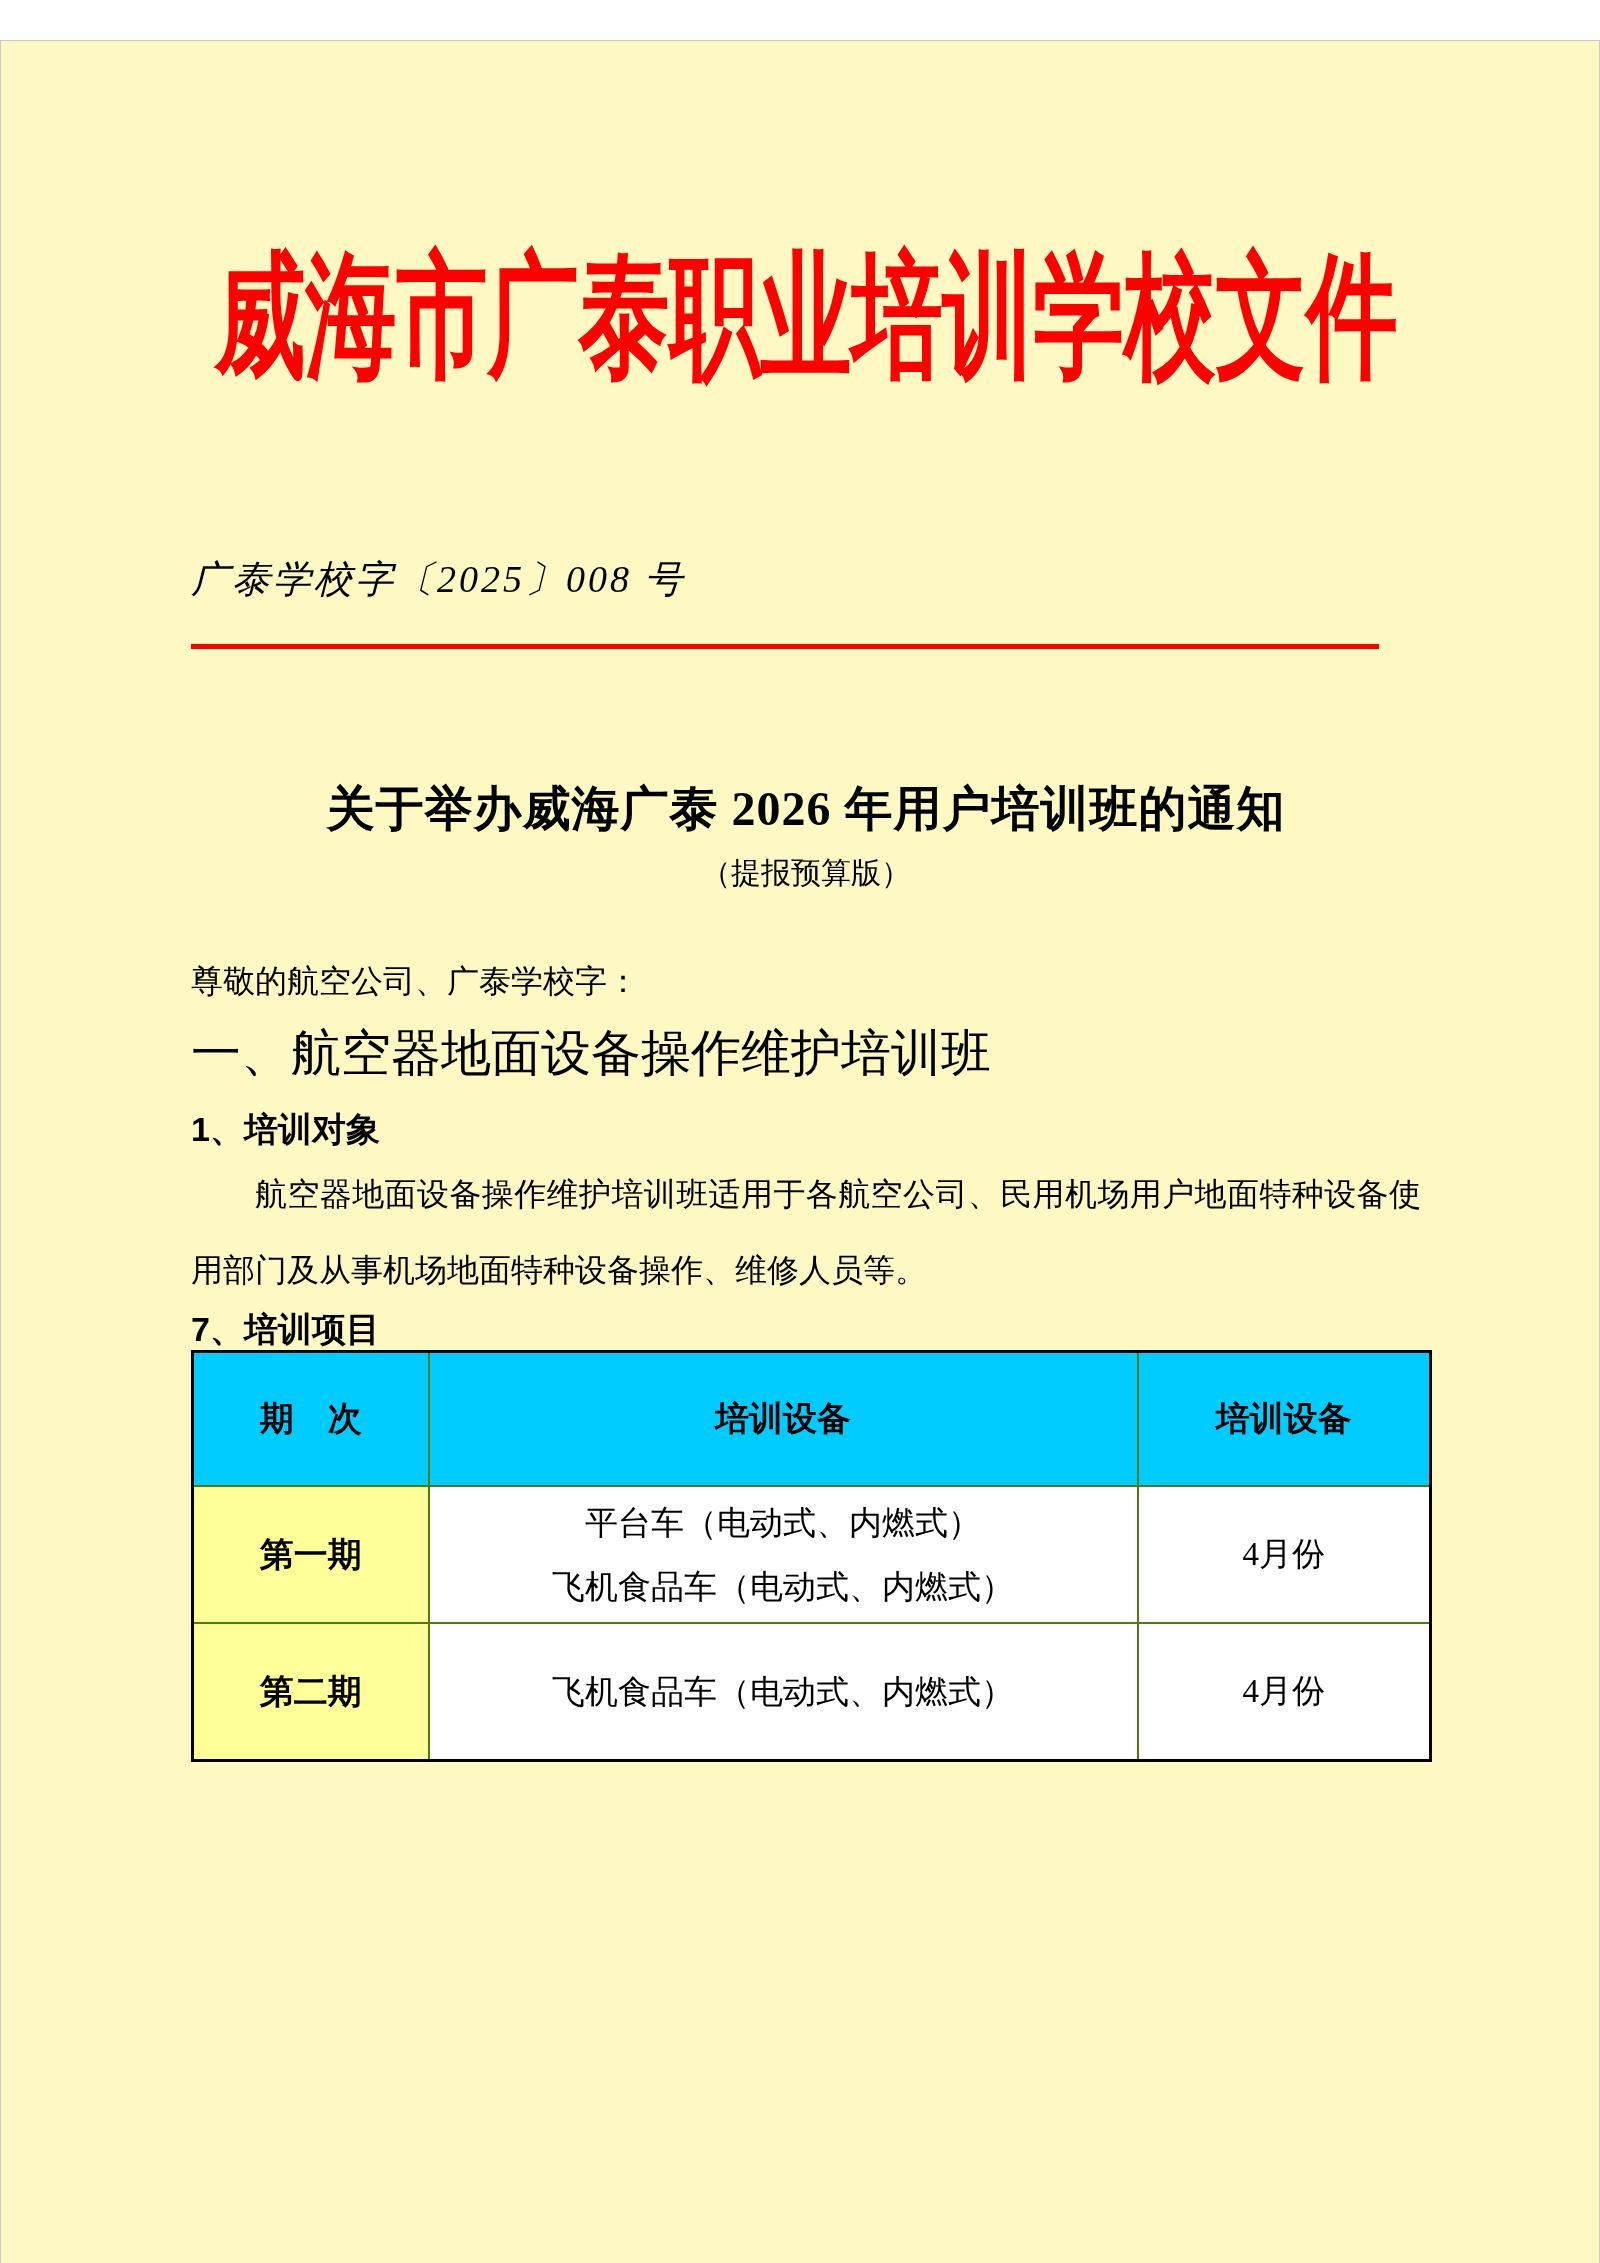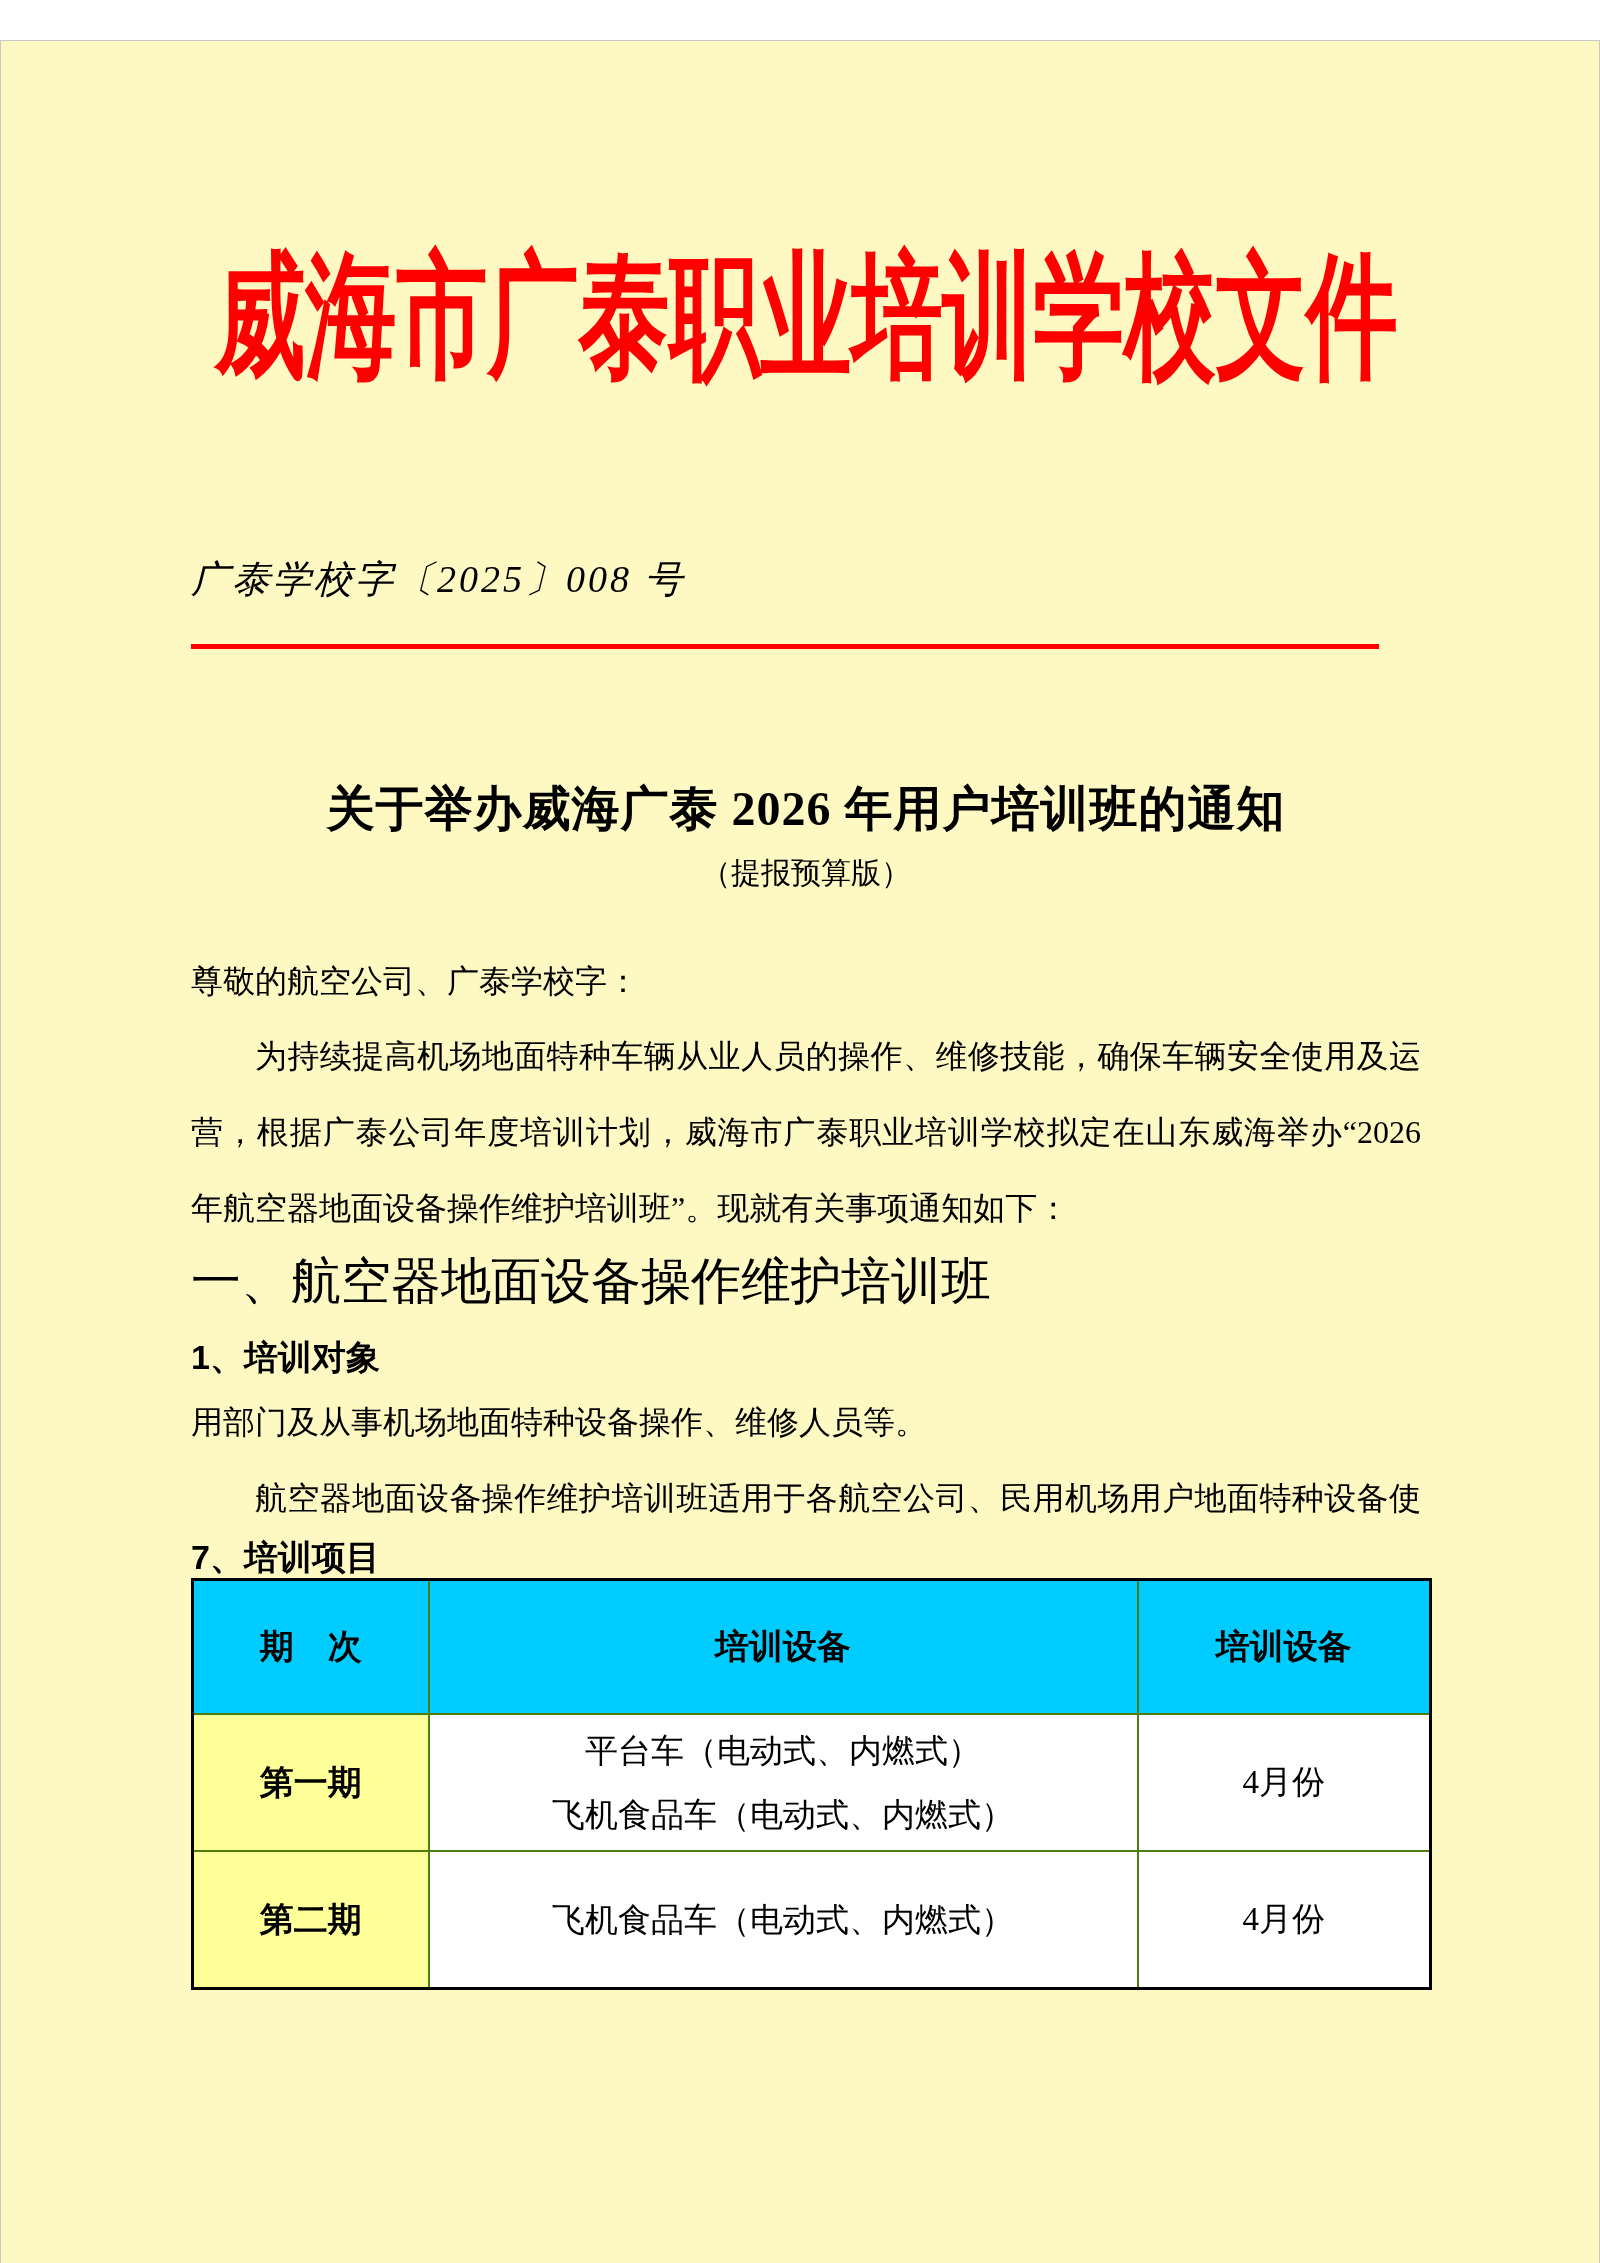--- a/index.html
+++ b/index.html
@@ -161,33 +161,28 @@
     <div class="doc-number">广泰学校字〔2025〕008 号</div>
 
     <div class="red-rule"></div>
 
     <div class="notice-title">关于举办威海广泰 2026 年用户培训班的通知</div>
 
     <div class="notice-subtitle">（提报预算版）</div>
 
     <div class="body-text greeting">尊敬的航空公司、广泰学校字：</div>
 
-    <div>
-      <div class="body-text bline just indent">为持续提高机场地面特种车辆从业人员的操作、维修技能，确保车辆安全使用及运</div>
-      <div class="body-text bline just">营，根据广泰公司年度培训计划，威海市广泰职业培训学校拟定在山东威海举办“2026</div>
-      <div class="body-text bline">年航空器地面设备操作维护培训班”。现就有关事项通知如下：</div>
-    </div>
 
     <div class="sec-heading">一、航空器地面设备操作维护培训班</div>
 
     <div class="sub-heading first">1、培训对象</div>
 
     <div class="para-after-sub">
+      <div class="body-text bline just indent">航空器地面设备操作维护培训班适用于各航空公司、民用机场用户地面特种设备使</div>
       <div class="body-text bline">用部门及从事机场地面特种设备操作、维修人员等。</div>
-      <div class="body-text bline just indent">航空器地面设备操作维护培训班适用于各航空公司、民用机场用户地面特种设备使</div>
     </div>
 
     <div class="sub-heading">7、培训项目</div>
 
     <table class="training">
       <colgroup>
         <col class="col-period">
         <col class="col-device">
         <col class="col-month">
       </colgroup>

